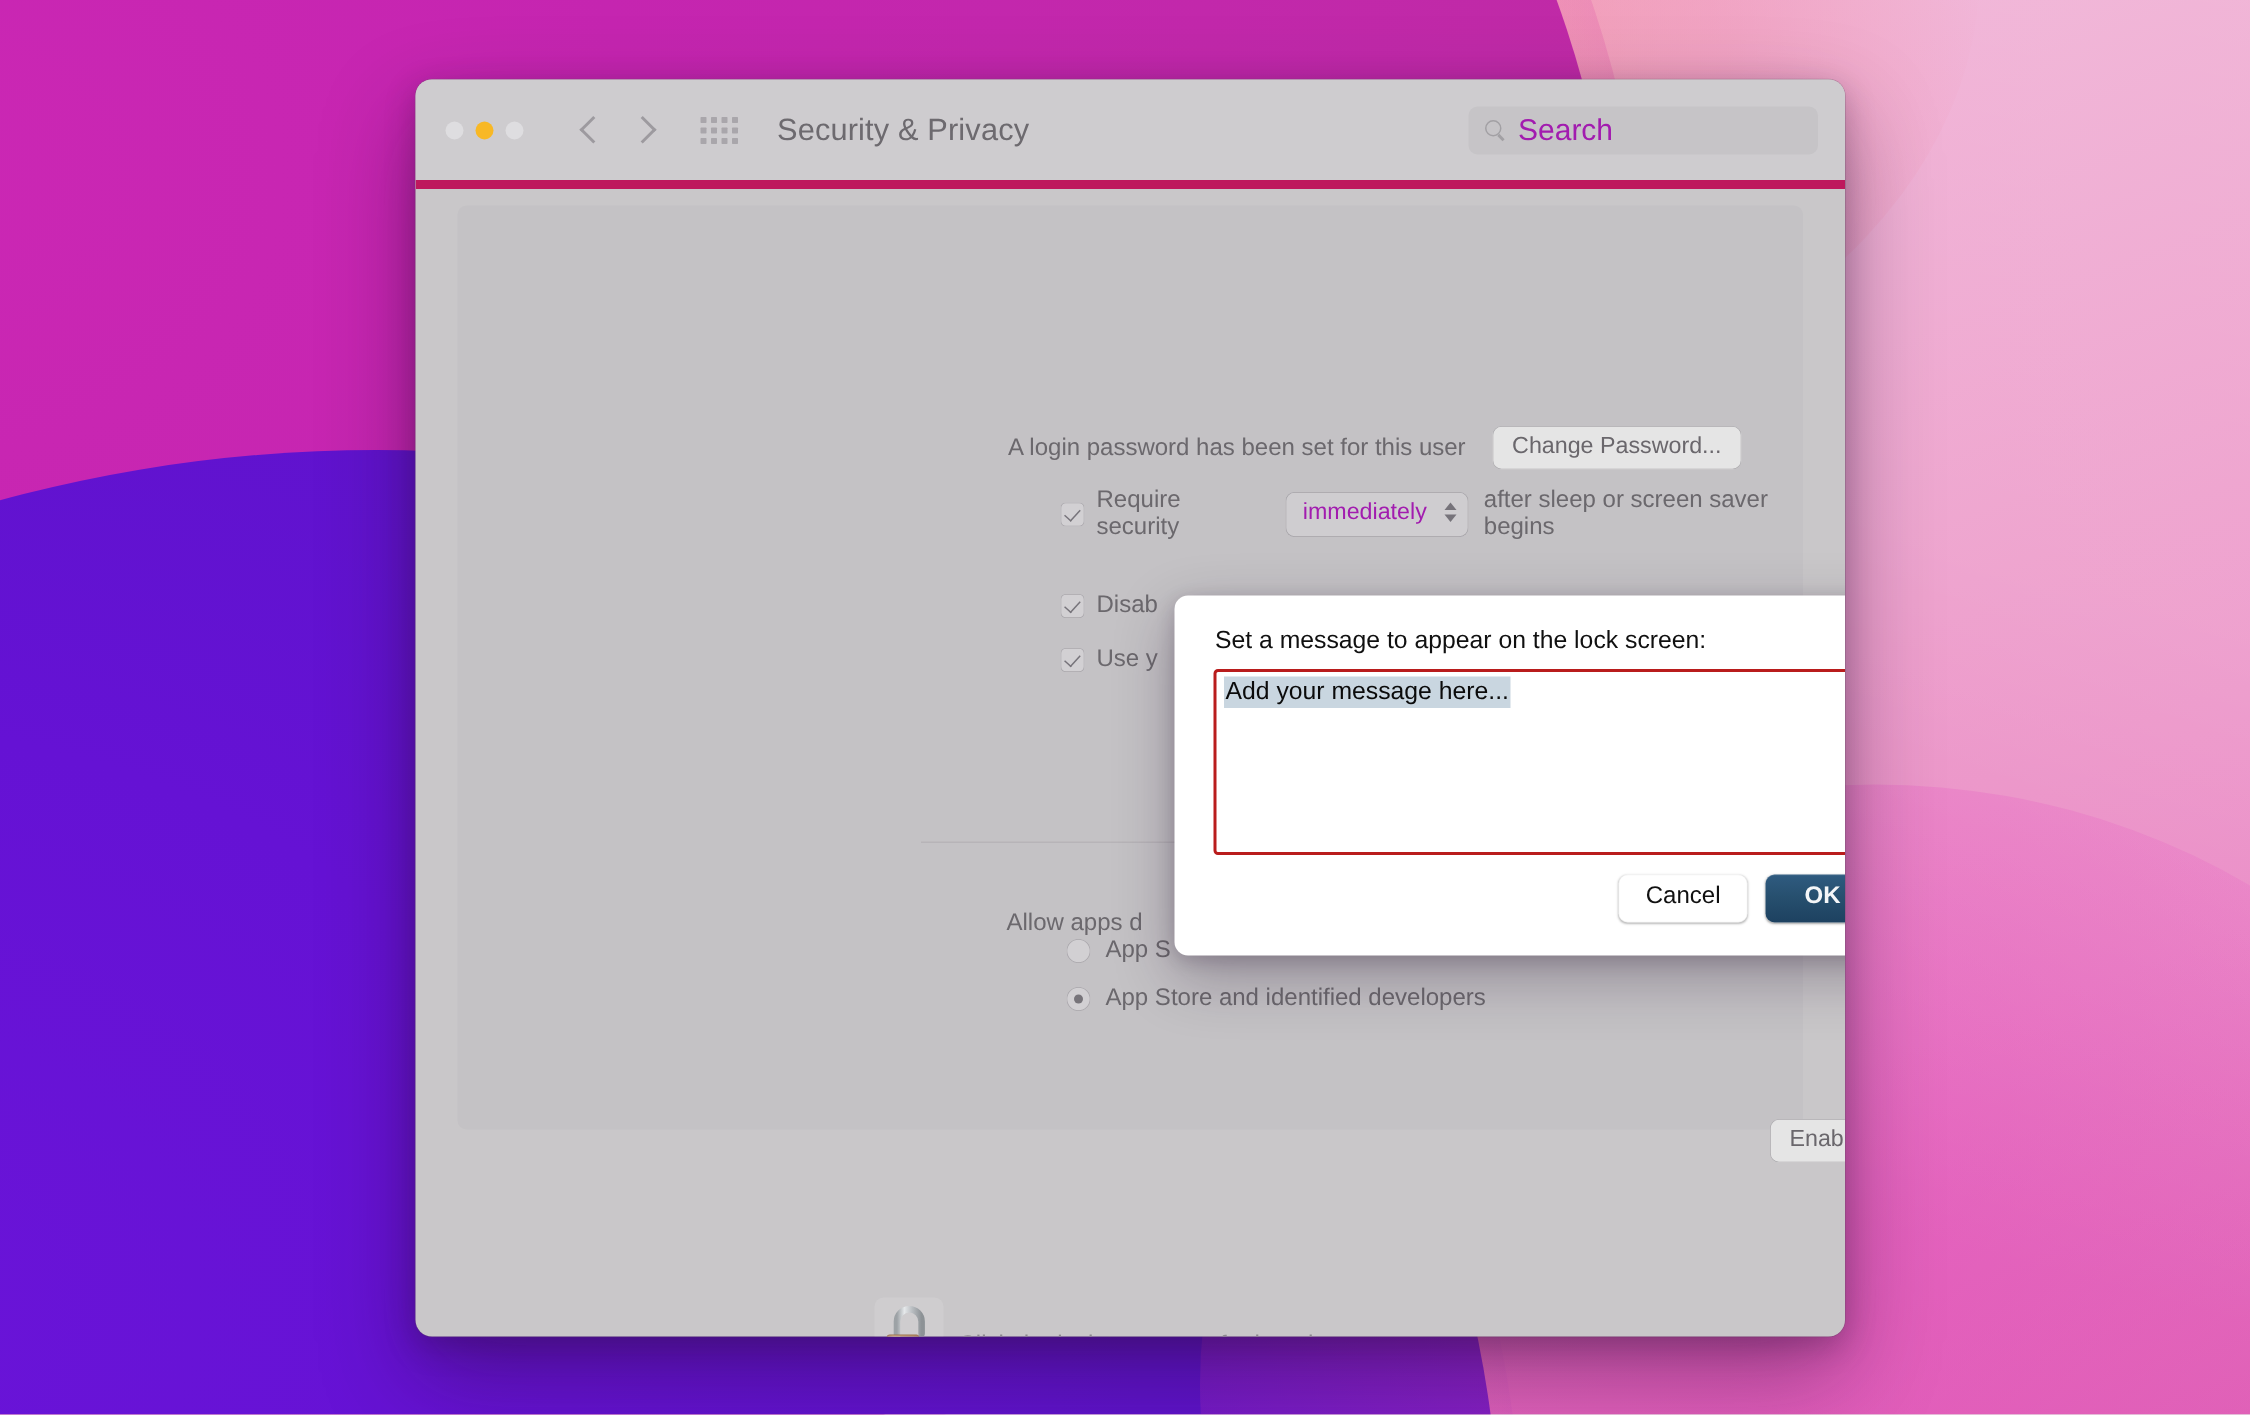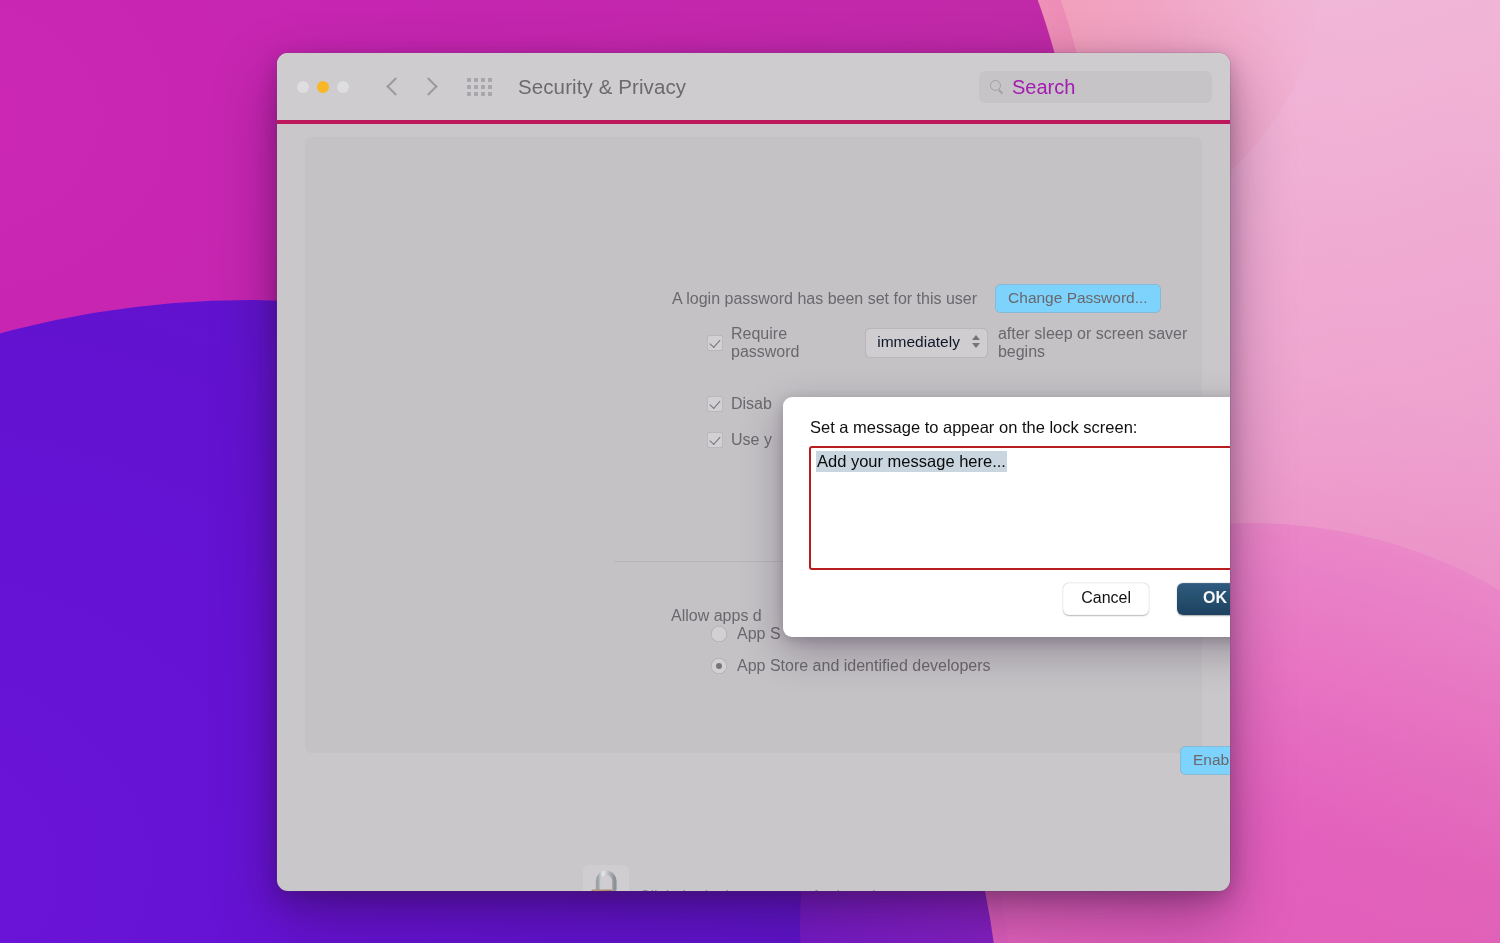--- a/index.html
+++ b/index.html
@@ -88,21 +88,21 @@
                 0 6px 20px rgba(40,10,50,0.26),
                 0 0 0 0.5px rgba(120,100,120,0.35);
     overflow: hidden;
   }
 
   
   #toolbar {
     position: relative;
     height: 67px;
     background: #cecccf;
-    border-bottom: 4px solid #be185d;
+    border-bottom: 6px solid #be185d;
     display: flex;
     align-items: center;
   }
   .traffic-lights {
     display: flex; gap: 8px;
     margin-left: 20px;
   }
   .tl { width: 12px; height: 12px; border-radius: 50%; }
   .tl.close    { background: #dedde0; }
   .tl.minimize { background: #f8b825; }
@@ -238,36 +238,36 @@
   .radio.selected::after {
     content: "";
     position: absolute;
     left: 5px; top: 5px;
     width: 6px; height: 6px;
     border-radius: 50%;
     background: #77747a;
   }
 
   .btn {
-    background: #7dd3fc;
+    background: #e5e5e5;
     box-shadow: inset 0 0 0 0.5px rgba(150,147,152,0.75);
     border-radius: 6px;
     font-size: 15.5px;
     color: #6a676c;
     padding: 5px 13px 7px;
     line-height: 1.1;
     white-space: nowrap;
   }
 
   .popup {
     background: #cfcdd0;
     box-shadow: inset 0 0 0 0.5px rgba(150,147,152,0.75);
     border-radius: 6px;
     font-size: 15.5px;
-    color: #0f172a;
+    color: #a21caf;
     padding: 5px 8px 7px 12px;
     display: flex;
     align-items: center;
     gap: 12px;
     line-height: 1.1;
   }
   .stepper { display: flex; flex-direction: column; gap: 3px; align-items: center; }
   .stepper .up, .stepper .dn {
     width: 0; height: 0;
     border-left: 4.5px solid transparent;
@@ -342,21 +342,21 @@
   }
   #message-text {
     background: #c9d6e0;
     padding: 1px 1px 2px;
     display: inline;
   }
   #sheet-buttons {
     position: absolute;
     right: 27px; bottom: 22px;
     display: flex;
-    gap: 28px;
+    gap: 12px;
     align-items: center;
   }
   #btn-cancel {
     background: #ffffff;
     border-radius: 6px;
     box-shadow: 0 0.5px 1.5px rgba(0,0,0,0.28), inset 0 0 0 0.5px rgba(0,0,0,0.06);
     font-size: 16px;
     color: #111;
     padding: 6px 18px 8px;
     line-height: 1.1;
@@ -430,21 +430,21 @@
 
     <div class="row" id="row-login">
       <span>A login password has been set for this user</span>
       <span class="btn" id="btn-change-pw">Change Password...</span>
     </div>
 
     <div class="row" id="row-require">
       <span class="checkbox">
           <span class="tick"></span>
         </span>
-      <span>Require password</span>
+      <span>Require security</span>
       <span class="popup" style="margin-left:10px">
         <span>immediately</span>
         <span class="stepper">
           <span class="up"></span>
             <span class="dn"></span>
         </span>
       </span>
       <span style="margin-left:10px">after sleep or screen saver begins</span>
     </div>
 

